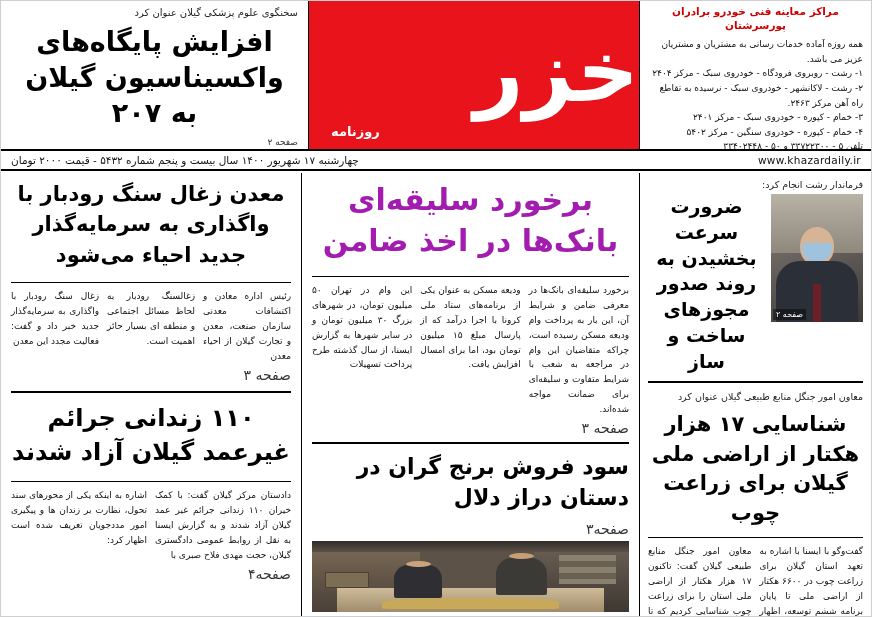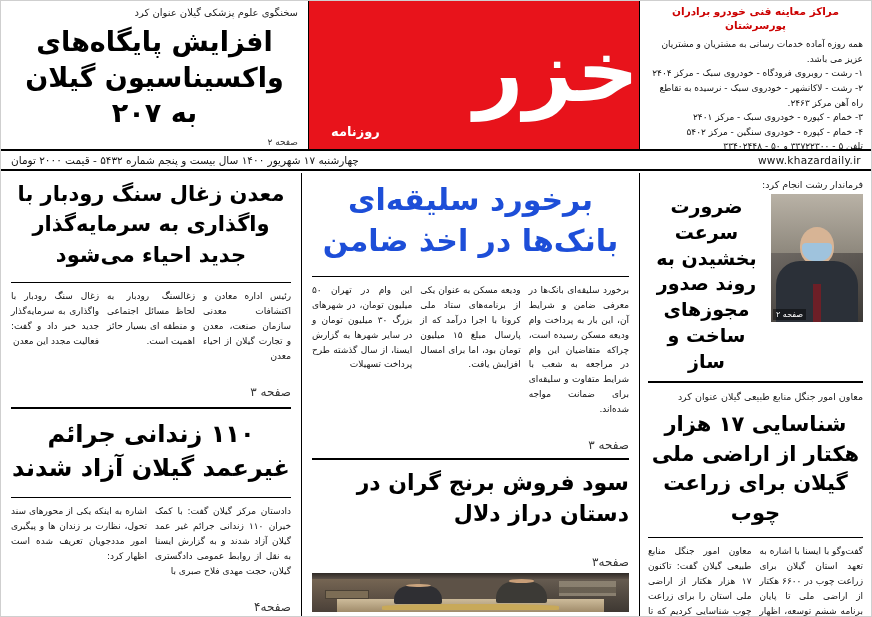--- a/index.html
+++ b/index.html
@@ -253,32 +253,32 @@
     gap: 8px;
   }
   .cols-2 > div { flex: 1; }
   .cols-3 {
     display: flex;
     flex-direction: row;
     gap: 8px;
   }
   .cols-3 > div { flex: 1; }
   .pageref-right {
-    font-size: 12px;
+    font-size: 14px;
     color: #333;
-    margin-top: 21px;
+    margin-top: 3px;
   }
 
   
   .m-head {
     font-size: 30px;
     font-weight: bold;
     line-height: 1.38;
     text-align: center;
-    color: #1d4ed8;
+    color: #a21caf;
     margin: 2px 0 8px 0;
     letter-spacing: -0.5px;
   }
   .m-sub {
     font-size: 22px;
     font-weight: bold;
     line-height: 1.4;
     color: #000;
     margin: 2px 0 4px 0;
   }

